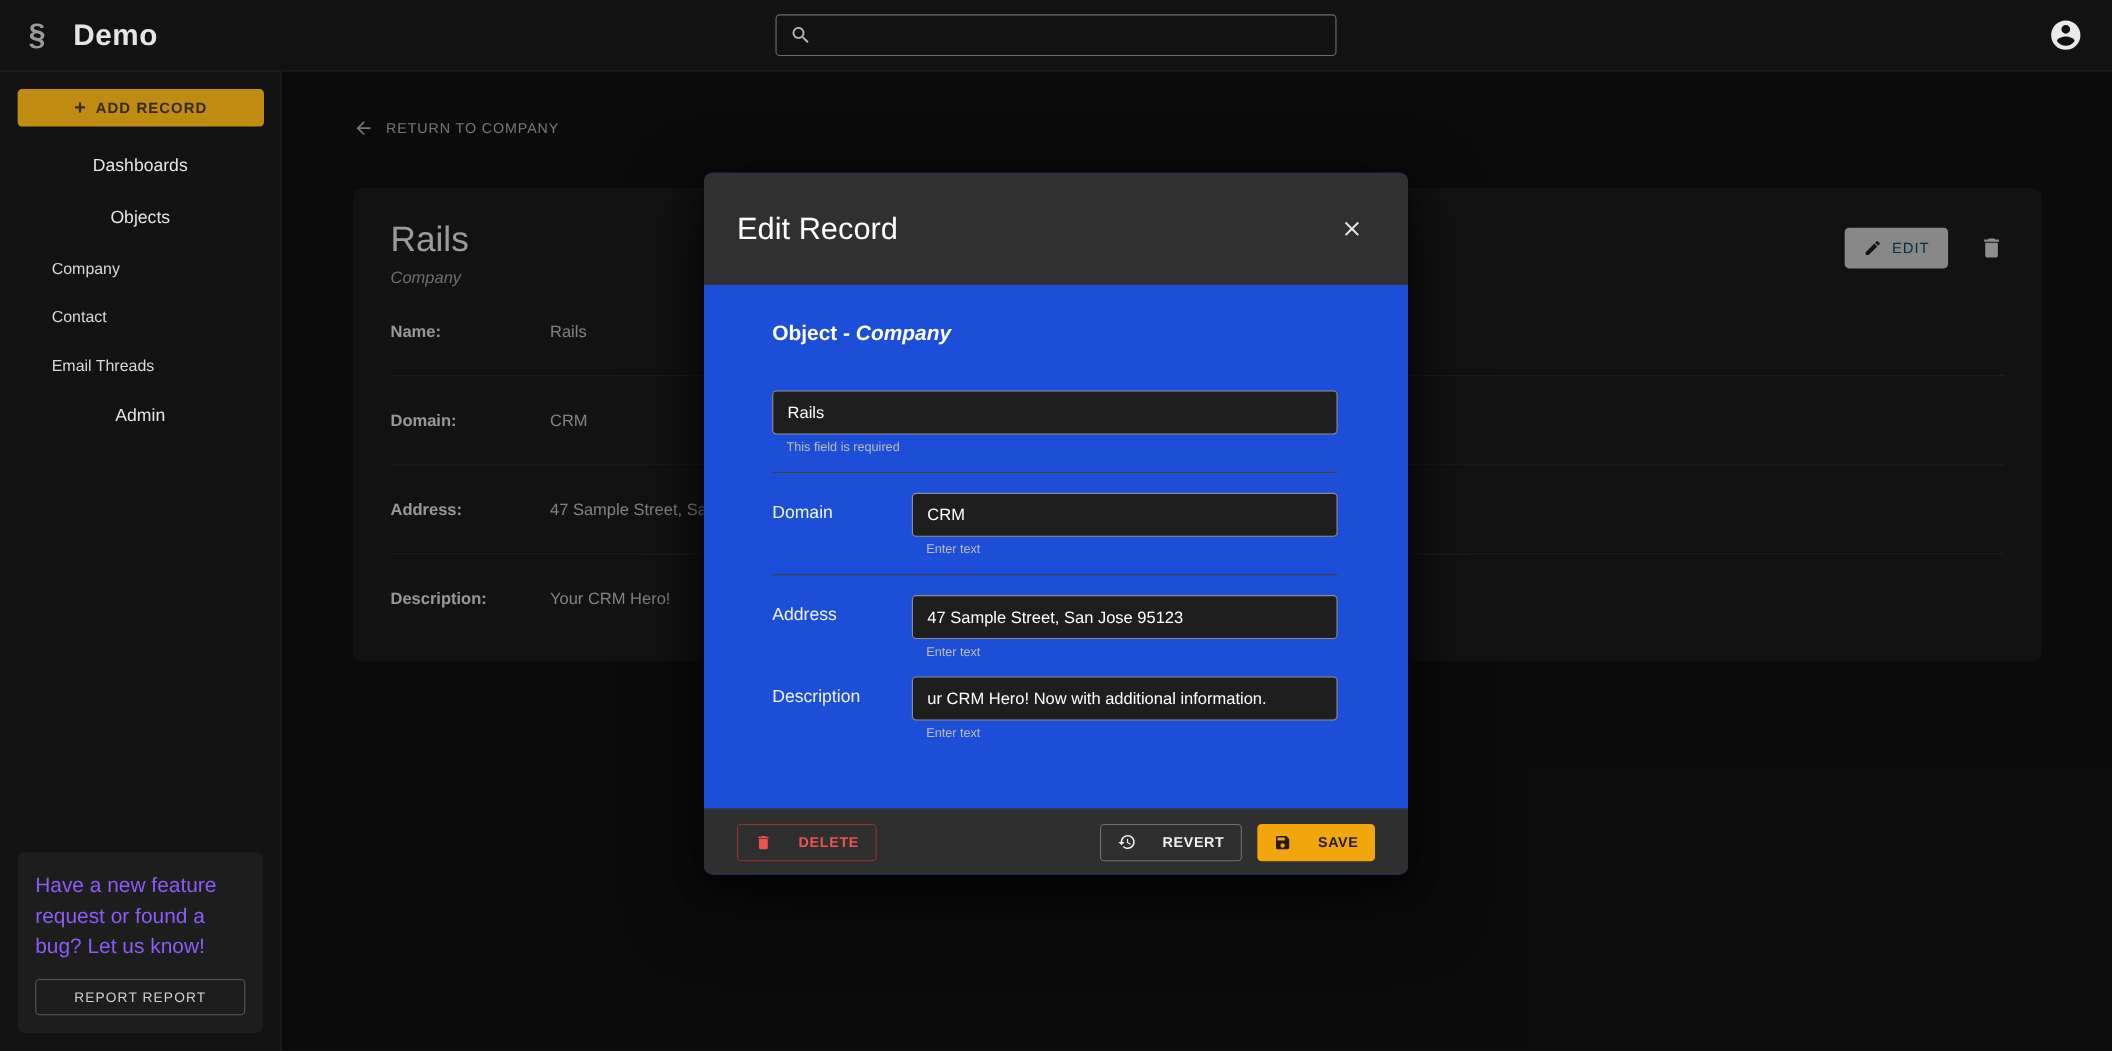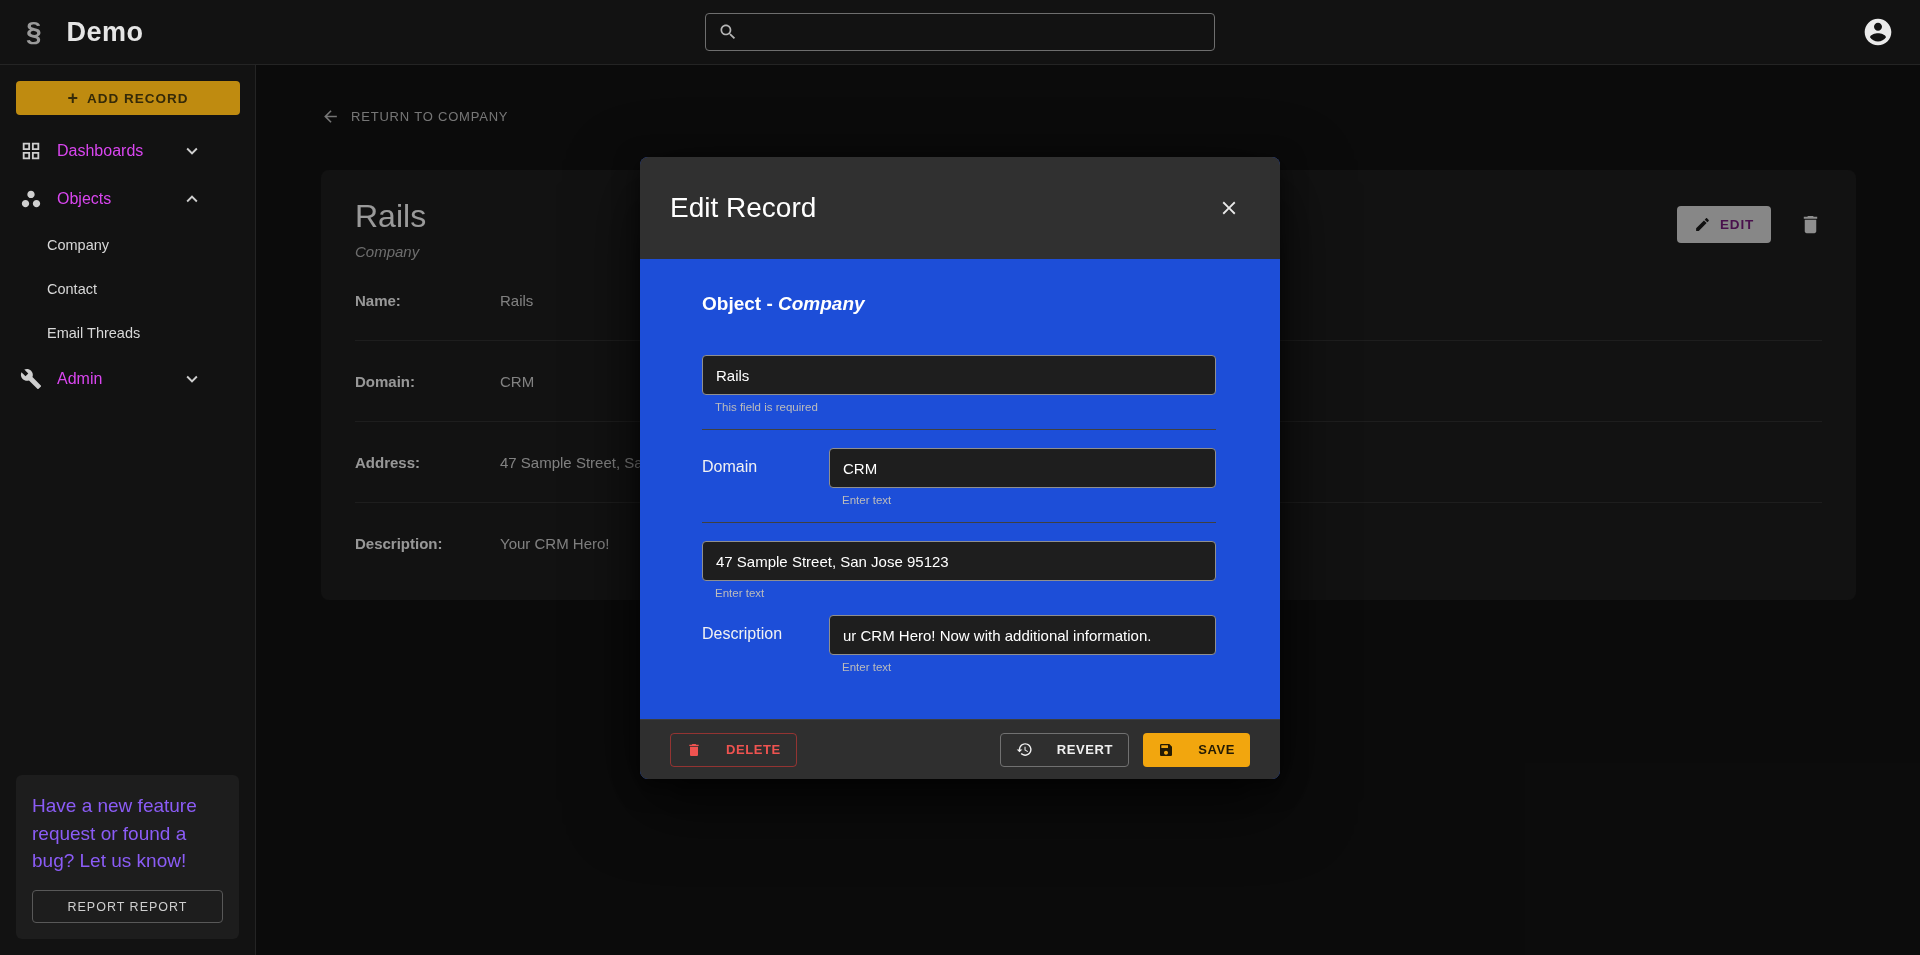--- a/index.html
+++ b/index.html
@@ -16,39 +16,39 @@
   .searchbox svg { width:20px; height:20px; fill:#b5b5b5; flex:0 0 auto; }
   .searchbox input { flex:1; background:transparent; border:none; outline:none; color:#fff; font-size:15px; font-family:inherit; }
   .avatar-btn { margin-left:auto; background:none; border:none; cursor:pointer; padding:0; }
   .avatar-btn svg { width:32px; height:32px; fill:#eaeaea; }
 
   
   .shell { display:flex; height:890px; }
   .sidebar { width:256px; border-right:1px solid #242424; padding:16px 0 0; position:relative; flex:0 0 auto; }
   .add-record { margin:0 16px 12px; width:224px; height:34px; background:#bf8b10; color:#352a08; border:none; border-radius:4px; font-family:inherit; font-size:13.5px; font-weight:700; letter-spacing:1px; display:flex; align-items:center; justify-content:center; gap:8px; cursor:pointer; }
   .add-record .plus { font-size:18px; font-weight:700; line-height:1; }
-  .nav-item { height:48px; display:flex; align-items:center; padding:0 20px; gap:15px; font-size:16px; color:#d946ef; cursor:pointer; }
+  .nav-item { height:48px; display:flex; align-items:center; padding:0 20px; gap:15px; font-size:16px; color:#e5e5e5; cursor:pointer;flex-direction:column; }
   .nav-item svg.nav-ico { width:22px; height:22px; fill:#cfcfcf; }
   .nav-item svg.chev { width:22px; height:22px; fill:#cfcfcf; margin-left:auto; margin-right:32px; }
   .chev.up { transform:rotate(180deg); }
   .sub-item { height:44px; display:flex; align-items:center; padding-left:47px; font-size:14.5px; color:#d8d8d8; cursor:pointer; }
   .feedback-card { position:absolute; left:16px; right:16px; bottom:16px; background:#1d1d1d; border-radius:6px; padding:17px 16px 16px; }
   .feedback-text { font-size:19px; line-height:1.45; color:#8b5cf6; }
   .feedback-btn { margin-top:15px; width:100%; height:33px; background:transparent; border:1px solid #585858; border-radius:4px; color:#cfcfcf; font-family:inherit; font-size:12.5px; letter-spacing:1px; cursor:pointer; }
 
   
   .content { flex:1; position:relative; padding:42px 64px 0 65px; }
   .return-link { display:inline-flex; align-items:center; gap:11px; color:#b5b5b5; font-size:13px; letter-spacing:.8px; cursor:pointer; background:none; border:none; font-family:inherit; }
   .return-link svg { width:19px; height:19px; fill:#b5b5b5; }
   .record-card { margin-top:40px; background:#1c1c1c; border-radius:8px; padding:28px 34px 16px; }
   .card-head { display:flex; justify-content:space-between; align-items:flex-start; }
   .record-title { font-size:32px; font-weight:400; color:#ededed; }
   .record-subtitle { margin-top:8px; font-size:15px; font-style:italic; color:#a8a8a8; }
   .head-actions { display:flex; align-items:center; gap:28px; margin-top:8px; }
-  .edit-btn { height:37px; padding:0 17px; background:#cfcfcf; color:#701a75; border:none; border-radius:4px; font-family:inherit; font-size:13.5px; font-weight:700; letter-spacing:.8px; display:flex; align-items:center; gap:9px; cursor:pointer; }
+  .edit-btn { height:37px; padding:0 17px; background:#cfcfcf; color:#0c4a6e; border:none; border-radius:4px; font-family:inherit; font-size:13.5px; font-weight:400; letter-spacing:.8px; display:flex; align-items:center; gap:9px; cursor:pointer; }
   .edit-btn svg { width:17px; height:17px; fill:#1b1b1b; }
   .trash-btn { background:none; border:none; cursor:pointer; padding:0; }
   .trash-btn svg { width:23px; height:23px; fill:#dadada; }
   .record-row { display:flex; align-items:center; height:81px; border-bottom:1px solid #2e2e2e; }
   .record-row:last-child { border-bottom:none; }
   .record-row .rlabel { width:145px; font-size:15px; font-weight:700; color:#e8e8e8; }
   .record-row .rvalue { font-size:15px; color:#c6c6c6; }
   .content-overlay { position:absolute; inset:0; background:rgba(0,0,0,0.35); z-index:5; }
 
   
@@ -230,27 +230,28 @@
     <div class="mrow">
       <span class="mlabel">Domain</span>
       <div class="mfield">
         <input type="text" value="CRM" style="">
         <div class="mhelper">Enter text</div>
       </div>
     </div>
     <div class="mdivider"></div>
 
     <div class="mrow">
+      <span class="mlabel">Address</span>
       <div class="mfield">
         <input type="text" value="47 Sample Street, San Jose 95123" style="">
         <div class="mhelper">Enter text</div>
       </div>
     </div>
 
-    <div class="mrow" style="margin-bottom:0;">
+    <div class="mrow" style="margin-bottom:16px;">
       <span class="mlabel">Description</span>
       <div class="mfield">
         <input type="text" value="ur CRM Hero! Now with additional information." style="">
         <div class="mhelper">Enter text</div>
       </div>
     </div>
   </div>
 
   <div class="modal-footer">
     <button class="f-btn delete-btn">

